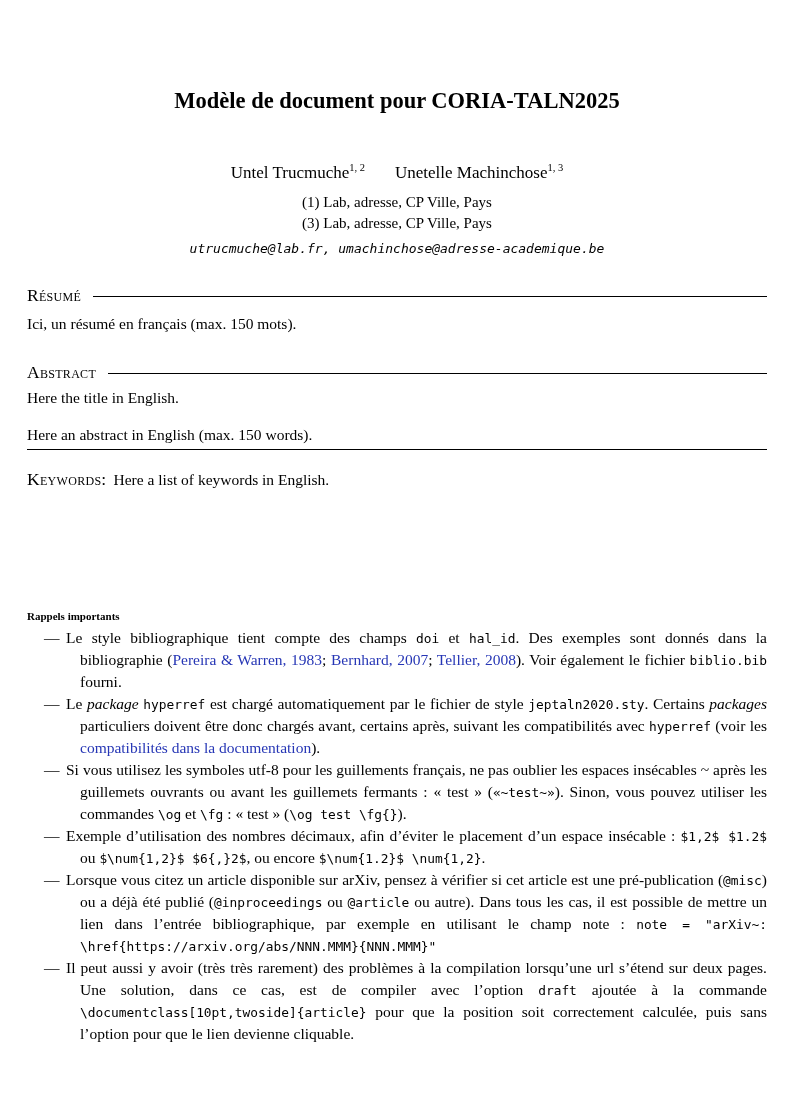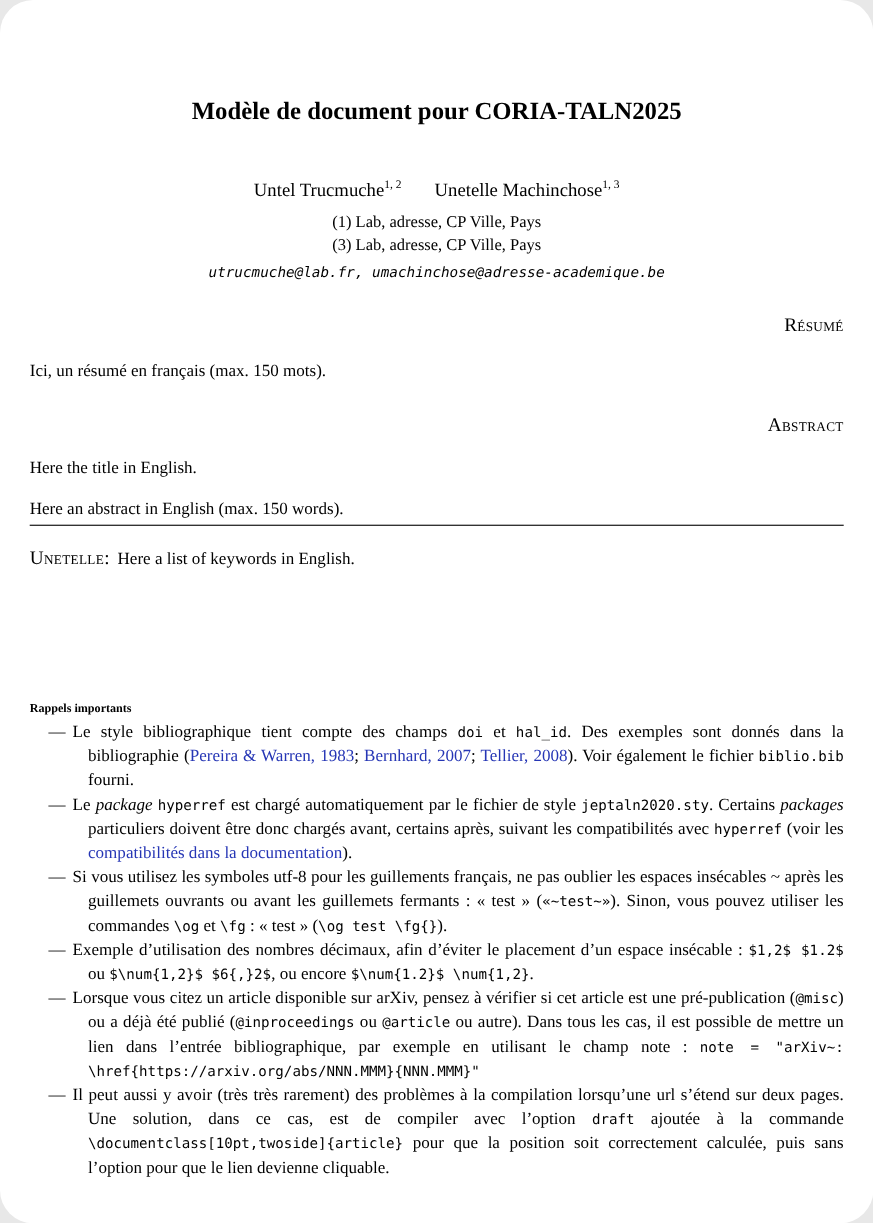--- a/index.html
+++ b/index.html
@@ -1,28 +1,28 @@
 <!DOCTYPE html>
 <html><head>
 <meta charset="utf-8">
 <style>
   * { margin:0; padding:0; box-sizing:border-box; }
   html,body { background:#e8e8e8; }
   .page {
     width:794px; height:1112px; margin:0 auto; background:#ffffff;
     padding:85px 27px 0 27px; overflow:hidden; color:#000;
-    font-family:"Liberation Serif", serif; font-size:15.5px; line-height:1.42;border-radius:30px;
+    font-family:"Liberation Serif", serif; font-size:15.5px; line-height:1.42;
   }
   .doc-title { text-align:center; font-weight:bold; font-size:22.5px; margin-bottom:44px; }
   .authors { text-align:center; font-size:17px; margin-bottom:7px; }
   .author + .author { margin-left:30px; }
   .author sup { font-size:10.5px; vertical-align:super; line-height:0; }
   .affil-line { text-align:center; font-size:15px; line-height:1.42; }
   .emails { text-align:center; font-family:"DejaVu Sans Mono", monospace; font-size:13px; margin-top:5px;font-style:italic; }
-  .sec-row { display:flex; align-items:flex-end; margin-top:25px;flex-direction:column; }
+  .sec-row { display:flex; align-items:flex-start; margin-top:25px; }
   .sc { font-variant:small-caps; font-size:17.5px; letter-spacing:0.3px; white-space:nowrap; }
   .rule { flex:1; border-top:1.4px solid #000; margin-left:12px; margin-top:13px; }
   .sec-text { margin-top:5px; }
   .abstract-title { font-weight:normal; margin-top:2px; }
   .abstract-text { margin-top:15px; border-bottom:1.4px solid #000; padding-bottom:3px; }
   .kv { margin-top:17px; }
   .kv .sc { margin-right:7px; }
   .rappels-heading { font-weight:bold; font-size:11px; margin-top:117px; }
   .rappel-list { margin-top:3px; list-style:none; }
   .rappel-item { position:relative; padding-left:53px; text-indent:-14px; text-align:justify; }
@@ -55,21 +55,21 @@
 
   <div class="sec-row">
     <span class="sc">Abstract</span>
     <span class="rule"></span>
   </div>
   <div class="abstract-title">Here the title in English.</div>
   <div class="abstract-text">Here an abstract in English (max. 150 words).</div>
 
 
   <div class="kv">
-    <span class="sc">Unetelle:</span><span>Here a list of keywords in English.</span>
+    <span class="sc">Keywords:</span><span>Here a list of keywords in English.</span>
   </div>
 
   <div class="rappels-heading">Rappels importants</div>
 
   <ul class="rappel-list">
     <li class="rappel-item">
       <span class="dash">—</span>
       <span>Le style bibliographique tient compte des champs <span class="seg-code">doi</span> et <span class="seg-code">hal_id</span>. Des exemples sont donnés dans la bibliographie (<span class="seg-link">Pereira &amp; Warren, 1983</span>; <span class="seg-link">Bernhard, 2007</span>; <span class="seg-link">Tellier, 2008</span>). Voir également le fichier <span class="seg-code">biblio.bib</span> fourni.</span>
     </li>
     <li class="rappel-item">

